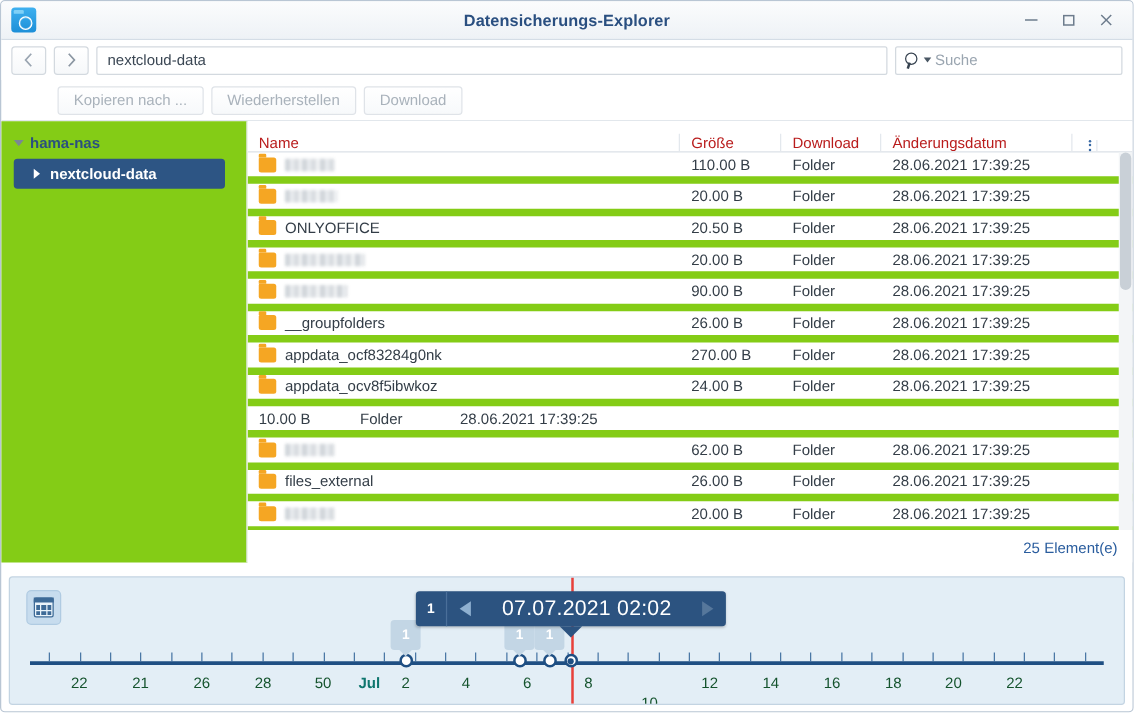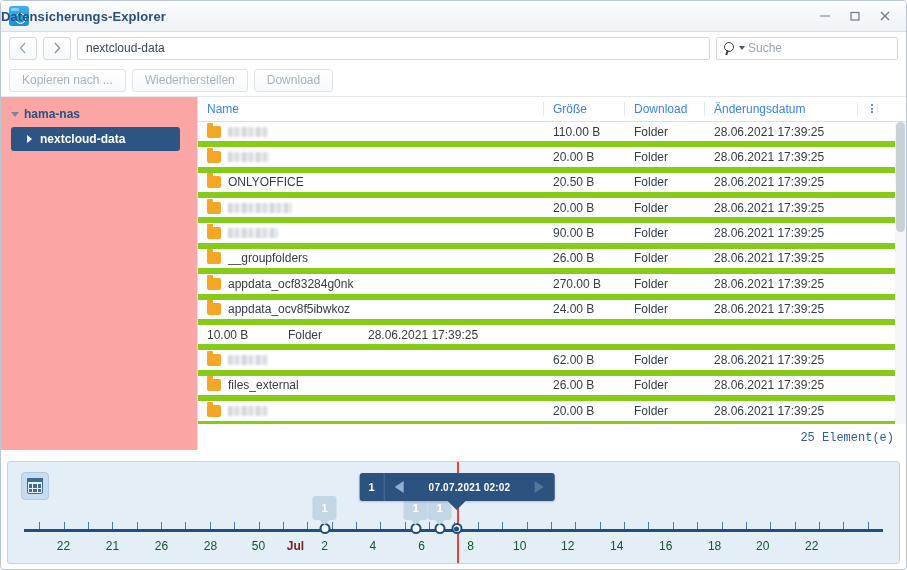--- a/index.html
+++ b/index.html
@@ -47,21 +47,21 @@
     content: "";
     position: absolute; left: 5.5px; top: 6.5px;
     width: 9px; height: 9px;
     border: 1.6px solid #ffffff;
     border-radius: 50%;
     box-shadow: inset 0 0 0 0.5px rgba(255,255,255,.4);
   }
   .win-title {
     position: absolute;
     left: 0; right: 0;
-    text-align: left;
+    text-align: center;
     font-size: 13px;
     font-weight: bold;
     color: #2a4f80;
     letter-spacing: .1px;
     pointer-events: none;
   }
   .win-buttons {
     margin-left: auto;
     display: flex;
     align-items: center;
@@ -145,20 +145,21 @@
   .search-ph { font-size: 12px; color: #9aa5b0; }
 
   
   .toolbar {
     height: 32px;
     display: flex;
     align-items: center;
     padding: 0 8px;
     gap: 6px;
     background: #fff;
+    margin-left: 37px;
   }
   .tbtn {
     height: 23px;
     padding: 0 12px;
     border: 1px solid #dfe3e8;
     border-radius: 3px;
     background: linear-gradient(to bottom,#ffffff,#f7f9fb);
     font-size: 12px;
     color: #a9b2bb;
     display: flex; align-items: center;
@@ -169,21 +170,21 @@
     position: relative;
     display: flex;
     height: 354px;
     border-top: 1px solid #e2e7ec;
   }
 
   
   .sidebar {
     width: 197px;
     flex: 0 0 197px;
-    background: #fca5a5;
+    background: #84cc16;
     padding-top: 8px;
     border-right: 1px solid #dfe5ea;
   }
   .tree-root {
     display: flex; align-items: center;
     gap: 5px;
     padding: 2px 0 2px 10px;
     font-size: 12px;
     font-weight: bold;
     color: #2a4f80;
@@ -218,25 +219,25 @@
     flex: 1 1 auto;
     position: relative;
     display: flex;
     flex-direction: column;
     overflow: hidden;
     background: #fff;
   }
   .colhead {
     display: flex;
     height: 25px;
-    align-items: center;
+    align-items: flex-end;
     border-bottom: 1px solid #dbe1e7;
     background: #ffffff;
     font-size: 12px;
-    color: #3b82f6;
+    color: #b91c1c;
   }
   .colhead .cell {
     display: flex; align-items: center;
     padding-left: 9px;
     border-right: 1px solid #e3e8ed;
   }
   .c-name { width: 346px; flex: 0 0 346px; }
   .c-size { width: 81px;  flex: 0 0 81px; }
   .c-type { width: 80px;  flex: 0 0 80px; }
   .c-date { width: 153px; flex: 0 0 153px; }
@@ -305,21 +306,20 @@
   }
 
   .countbar {
     height: 26px;
     display: flex; align-items: center; justify-content: flex-end;
     padding-right: 12px;
     font-size: 12px;
     color: #2a5d9e;
     background: #fff;
     border-top: 1px solid transparent;
-    font-family: Liberation Mono, monospace;
   }
 
   
   .timeline {
     position: absolute;
     left: 6px; right: 6px; bottom: 5px;
     height: 103px;
     background: #e3eef6;
     border: 1px solid #c3d4e2;
     border-radius: 3px;
@@ -379,21 +379,21 @@
     height: 16px;
     font-size: 12px;
   }
   .tlabels span {
     position: absolute;
     transform: translateX(-50%);
     color: #14532d;
     white-space: nowrap;
   }
   .tlabels span.month {
-    color: #7f1d1d;
+    color: #0f766e;
     font-weight: bold;
   }
 
   .snap {
     position: absolute;
     bottom: 29px;
     transform: translateX(-50%);
   }
   .snap .dot {
     width: 11px; height: 11px;
@@ -487,22 +487,22 @@
   }
   .db-next .arrow {
     width:0;height:0;
     border-top:6px solid transparent;
     border-bottom:6px solid transparent;
     border-left:9px solid #56779b;
   }
   .db-text {
     display:flex; align-items:center; justify-content:center;
     padding: 0 14px;
-    font-size: 10px;
-    font-weight: bold;
+    font-size: 17px;
+    font-weight: normal;
     letter-spacing: .2px;
     white-space: nowrap;
   }
 </style>
 </head>
 <body>
 
 <div id="app">
 
   <div class="titlebar">
@@ -774,21 +774,21 @@
         <span style="left: 4.6%;">22</span>
         <span style="left: 10.3%;">21</span>
         <span style="left: 16%;">26</span>
         <span style="left: 21.7%;">28</span>
         <span style="left: 27.3%;">50</span>
         <span class="month" style="left: 31.6%;">Jul</span>
         <span style="left: 35%;">2</span>
         <span style="left: 40.6%;">4</span>
         <span style="left: 46.3%;">6</span>
         <span style="left: 52%;">8</span>
-        <span style="left: 57.7%;">10</span>
+        <span style="left: 57.7%; margin-top: 16px;">10</span>
         <span style="left: 63.3%;">12</span>
         <span style="left: 69%;">14</span>
         <span style="left: 74.7%;">16</span>
         <span style="left: 80.4%;">18</span>
         <span style="left: 86%;">20</span>
         <span style="left: 91.7%;">22</span>
       </div>
 
     <div class="cursor-line" id="cursor-line" style="left: calc(50.4% - 0.128px);"></div>
     <div class="cursor-dot" id="cursor-dot" style="left: calc(50.4% - 0.128px);"></div>

